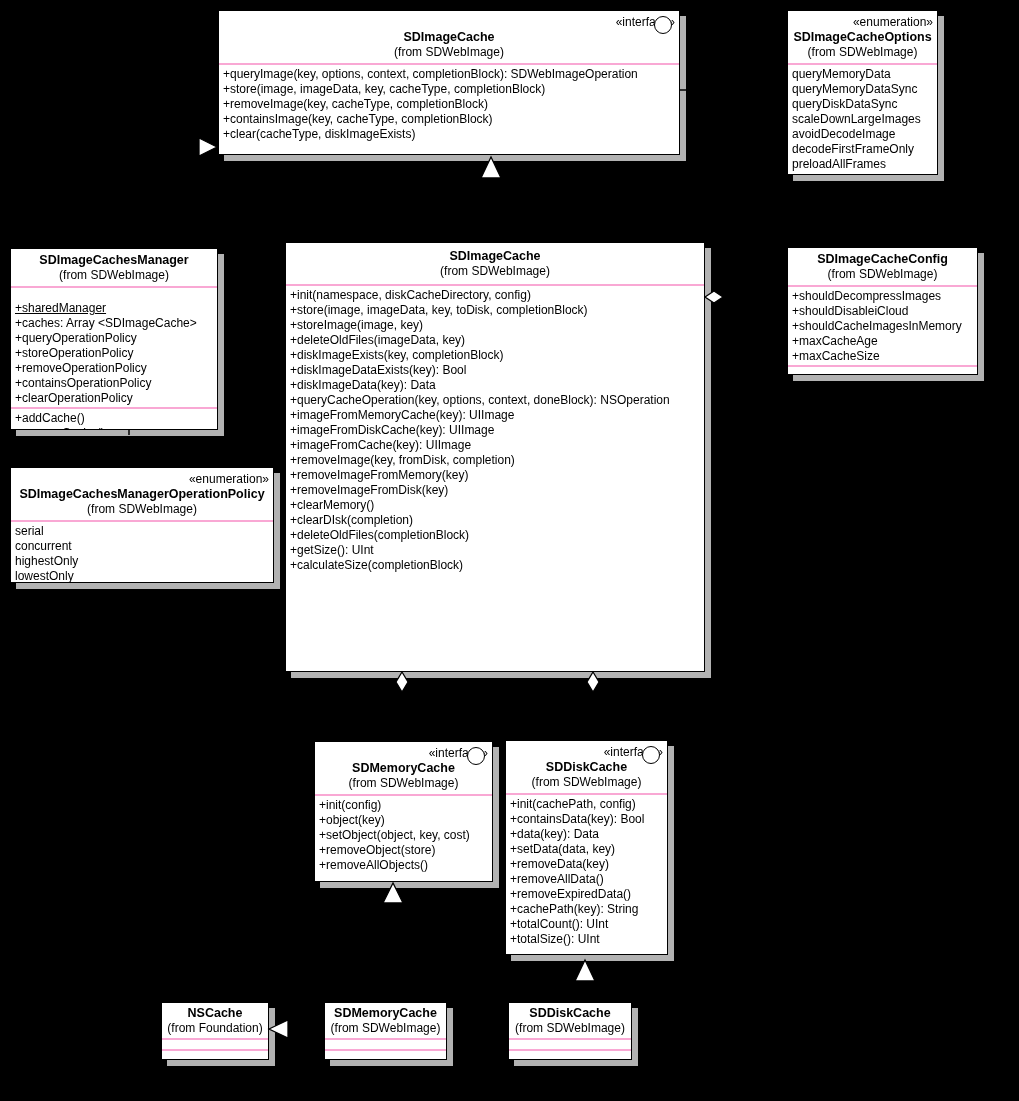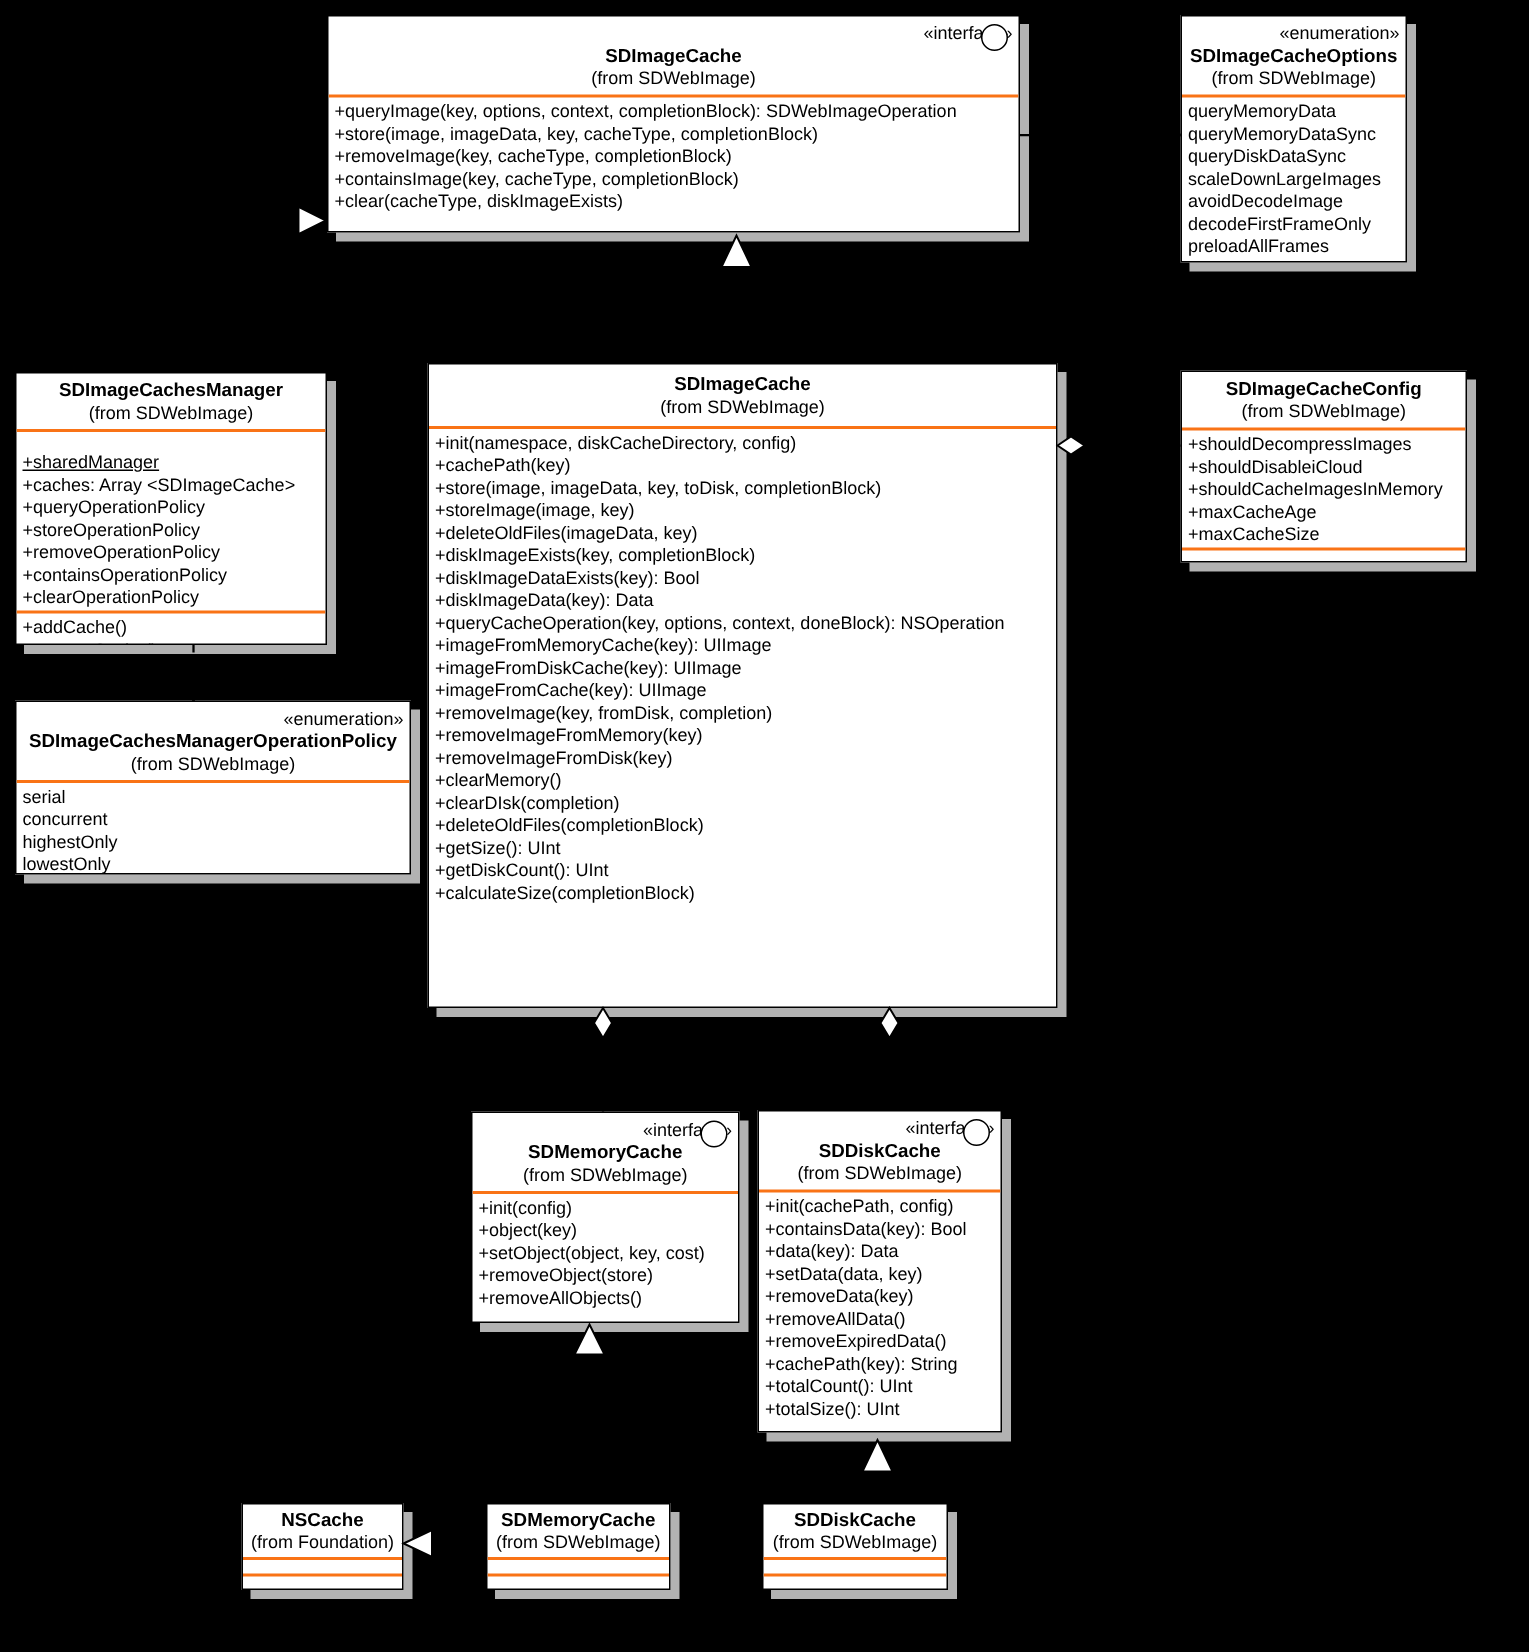--- a/index.html
+++ b/index.html
@@ -6,21 +6,21 @@
   #page { position:relative; width:1019px; height:1101px; background:#000;
           font-family:"Liberation Sans","DejaVu Sans",sans-serif; color:#000; overflow:hidden; }
   .uml-box { position:absolute; background:#fff; border:1.5px solid #000;
              box-shadow:6px 6px 0 #b2b2b2; box-sizing:border-box;
              display:flex; flex-direction:column; overflow:hidden; }
   .hdr { text-align:center; padding:4px 4px 3px; position:relative; flex:none; }
   .hdr2 { padding-top:6px; padding-bottom:5px; }
   .stereo { font-size:12px; line-height:15px;text-align:right; }
   .cname  { font-size:12.5px; line-height:15px; font-weight:bold; }
   .from   { font-size:12px; line-height:15px; }
-  .sect { border-top:2px solid #f97316; padding:2px 4px 1px; flex:none; }
+  .sect { border-top:2px solid #f9a8d4; padding:2px 4px 1px; flex:none; }
   .sect.grow { flex:1; }
   .member { font-size:12px; line-height:15px; white-space:nowrap; }
   .member.u { text-decoration:underline;margin-top:11px; }
   .lollipop { position:absolute; top:5px; right:7px; width:16px; height:16px;
               border:1.6px solid #000; border-radius:50%; background:#fff; }
   #connectors { position:absolute; left:0; top:0; pointer-events:none; }
 </style>
 </head>
 <body>
 
@@ -79,39 +79,37 @@
       </div>
   </div>
 
   <div class="uml-box" style="left:285px;top:242px;width:420px;height:430px">
     <div class="hdr hdr2">
       <div class="cname">SDImageCache</div>
       <div class="from">(from SDWebImage)</div>
     </div>
     <div class="sect grow">
         <div class="member">+init(namespace, diskCacheDirectory, config)</div>
-        <div class="member">+cachePath(key)</div>
         <div class="member">+store(image, imageData, key, toDisk, completionBlock)</div>
         <div class="member">+storeImage(image, key)</div>
         <div class="member">+deleteOldFiles(imageData, key)</div>
         <div class="member">+diskImageExists(key, completionBlock)</div>
         <div class="member">+diskImageDataExists(key): Bool</div>
         <div class="member">+diskImageData(key): Data</div>
         <div class="member">+queryCacheOperation(key, options, context, doneBlock): NSOperation</div>
         <div class="member">+imageFromMemoryCache(key): UIImage</div>
         <div class="member">+imageFromDiskCache(key): UIImage</div>
         <div class="member">+imageFromCache(key): UIImage</div>
         <div class="member">+removeImage(key, fromDisk, completion)</div>
         <div class="member">+removeImageFromMemory(key)</div>
         <div class="member">+removeImageFromDisk(key)</div>
         <div class="member">+clearMemory()</div>
         <div class="member">+clearDIsk(completion)</div>
         <div class="member">+deleteOldFiles(completionBlock)</div>
         <div class="member">+getSize(): UInt</div>
-        <div class="member">+getDiskCount(): UInt</div>
         <div class="member">+calculateSize(completionBlock)</div>
       </div>
   </div>
 
   <div class="uml-box" style="left:787px;top:247px;width:191px;height:128px">
     <div class="hdr">
       <div class="cname">SDImageCacheConfig</div>
       <div class="from">(from SDWebImage)</div>
     </div>
     <div class="sect">

